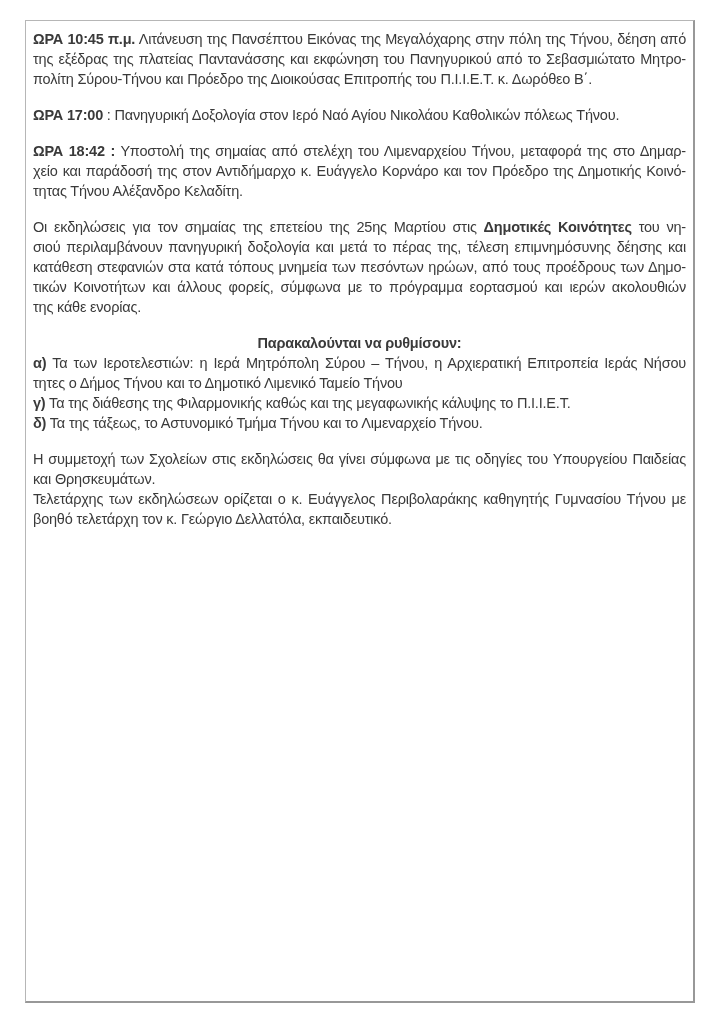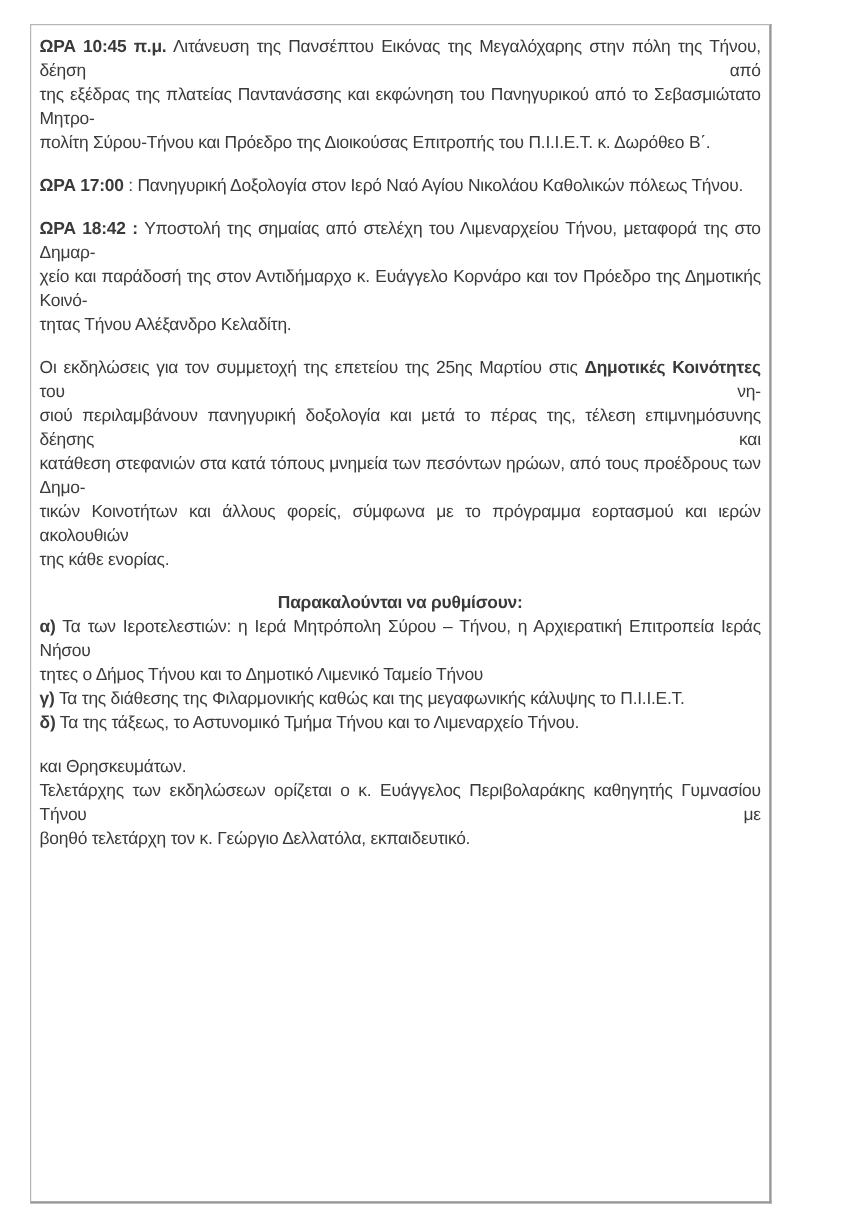--- a/index.html
+++ b/index.html
@@ -10,21 +10,21 @@
   body {
     width: 719px;
     height: 1024px;
     position: relative;
     font-family: "Liberation Sans", sans-serif;
   }
   .page-frame {
     position: absolute;
     left: 25px;
     top: 20px;
-    width: 618px;
+    width: 670px;
     height: 983px;
     box-sizing: border-box;
     border-style: solid;
     border-width: 1px 2px 2px 1px;
     border-color: #b6b6b6 #989898 #989898 #b6b6b6;
     background: #ffffff;
     padding: 8px 7px 6px 7px;
     overflow: hidden;
     color: #3a3a3a;
     font-size: 14.5px;
@@ -61,21 +61,21 @@
       </div>
       <div class="block gap-after">
         <div class="line last"><span class="run bold">ΩΡΑ 17:00</span><span class="run"> : Πανηγυρική Δοξολογία στον Ιερό Ναό Αγίου Νικολάου Καθολικών πόλεως Τήνου.</span></div>
       </div>
       <div class="block gap-after">
         <div class="line"><span class="run bold">ΩΡΑ 18:42 :</span><span class="run">  Υποστολή της σημαίας από στελέχη του Λιμεναρχείου Τήνου,  μεταφορά της στο Δημαρ-</span></div>
         <div class="line"><span class="run">χείο και παράδοσή της στον Αντιδήμαρχο κ.  Ευάγγελο Κορνάρο και τον Πρόεδρο της Δημοτικής Κοινό-</span></div>
         <div class="line last"><span class="run">τητας Τήνου Αλέξανδρο Κελαδίτη.</span></div>
       </div>
       <div class="block gap-after">
-        <div class="line"><span class="run">Οι εκδηλώσεις για τον συμμετοχή της  επετείου της 25ης Μαρτίου στις  </span><span class="run bold">Δημοτικές Κοινότητες</span><span class="run"> του νη-</span></div>
+        <div class="line"><span class="run">Οι εκδηλώσεις για τον σημαίας της  επετείου της 25ης Μαρτίου στις  </span><span class="run bold">Δημοτικές Κοινότητες</span><span class="run"> του νη-</span></div>
         <div class="line"><span class="run">σιού περιλαμβάνουν  πανηγυρική δοξολογία και μετά το πέρας της, τέλεση επιμνημόσυνης δέησης και</span></div>
         <div class="line"><span class="run">κατάθεση στεφανιών στα κατά τόπους μνημεία των πεσόντων ηρώων, από τους προέδρους των Δημο-</span></div>
         <div class="line"><span class="run">τικών Κοινοτήτων και άλλους φορείς, σύμφωνα με το πρόγραμμα εορτασμού και ιερών ακολουθιών</span></div>
         <div class="line last"><span class="run">της κάθε ενορίας.</span></div>
       </div>
       <div class="block">
         <div class="line last center"><span class="run bold">Παρακαλούνται να ρυθμίσουν:</span></div>
       </div>
       <div class="block">
         <div class="line"><span class="run bold">α)</span><span class="run"> Τα των Ιεροτελεστιών: η Ιερά Μητρόπολη Σύρου – Τήνου, η Αρχιερατική Επιτροπεία Ιεράς Νήσου</span></div>
@@ -83,18 +83,19 @@
       <div class="block">
         <div class="line last"><span class="run">τητες ο Δήμος Τήνου και το Δημοτικό Λιμενικό Ταμείο Τήνου</span></div>
       </div>
       <div class="block">
         <div class="line last"><span class="run bold">γ)</span><span class="run"> Τα της διάθεσης της Φιλαρμονικής καθώς και της μεγαφωνικής κάλυψης το Π.Ι.Ι.Ε.Τ.</span></div>
       </div>
       <div class="block gap-after">
         <div class="line last"><span class="run bold">δ)</span><span class="run"> Τα της τάξεως, το Αστυνομικό Τμήμα Τήνου και το Λιμεναρχείο Τήνου.</span></div>
       </div>
       <div class="block">
+        <div class="line"><span class="run">Η συμμετοχή των Σχολείων στις εκδηλώσεις θα γίνει σύμφωνα με τις οδηγίες του Υπουργείου Παιδείας</span></div>
         <div class="line last"><span class="run">και Θρησκευμάτων.</span></div>
         <div class="line"><span class="run">Τελετάρχης των εκδηλώσεων ορίζεται ο  κ. Ευάγγελος Περιβολαράκης καθηγητής Γυμνασίου Τήνου με</span></div>
         <div class="line last"><span class="run">βοηθό τελετάρχη τον κ. Γεώργιο Δελλατόλα, εκπαιδευτικό.</span></div>
       </div>
     </div>
 </div>
 
 </body></html>

